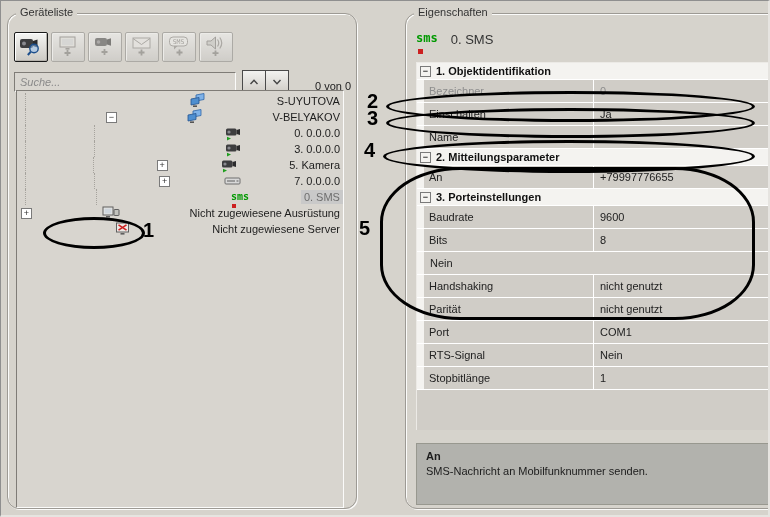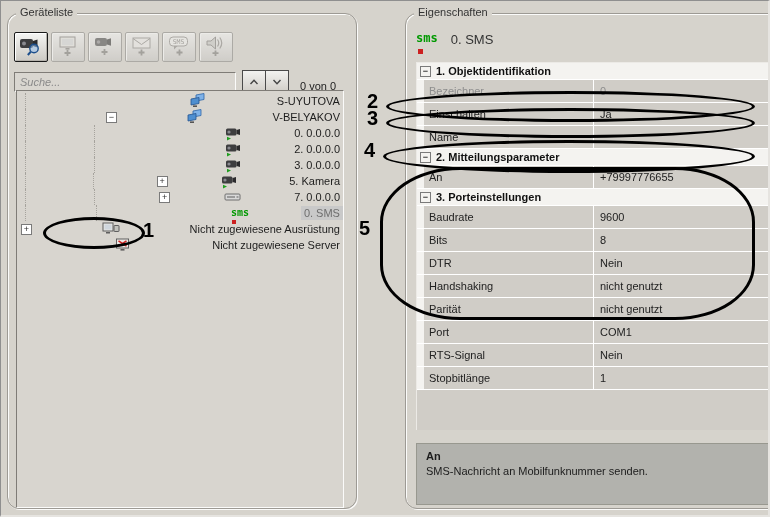--- a/index.html
+++ b/index.html
@@ -26,21 +26,21 @@
   
   .search-row{position:absolute;left:6px;top:56px;display:flex;align-items:flex-end;}
   .search-input{width:222px;height:20px;box-sizing:border-box;background:#d9d6d0;
     border:1px solid;border-color:#7f7c77 #fbfbfa #fbfbfa #7f7c77;padding:0 5px;
     font-family:"Liberation Sans",sans-serif;font-size:11px;color:#333;}
   .search-input::placeholder{font-style:italic;color:#8a8a8a;}
   .nav-btn{width:24px;height:22px;box-sizing:border-box;border:1px solid #4a4a4a;
     background:linear-gradient(#f2f2f0,#d2cfc9);display:flex;align-items:center;justify-content:center;
     padding:0;cursor:pointer;}
   .nav-btn + .nav-btn{margin-left:-1px;}
-  .search-counter{margin-left:11px;color:#222;}
+  .search-counter{margin-left:26px;color:#222;}
 
   
   .treebox{position:absolute;left:8px;top:76px;width:328px;height:418px;box-sizing:border-box;
     background:#d8d5cf;border:1px solid;border-color:#7f7c77 #fbfbfa #fbfbfa #7f7c77;
     padding-top:2px;overflow:hidden;}
   .tree-row{height:16px;display:flex;align-items:center;padding-left:4px;white-space:nowrap;cursor:default;justify-content:space-between;}
   .indent{width:15px;height:100%;flex:none;border-left:1px dotted #a6a39d;margin-left:4px;}
   .expand{width:9px;height:9px;flex:none;box-sizing:content-box;border:1px solid #7a7a7a;background:#fff;
     font-size:9px;line-height:9px;text-align:center;color:#333;margin-right:4px;cursor:pointer;}
   .expand.none{visibility:hidden;}
@@ -208,34 +208,20 @@
           <span class="indent"></span>
           <span class="expand none"></span>
           <span class="tree-icon">
             <svg width="18" height="15" viewBox="0 0 18 15">
               <rect x="2" y="2.5" width="10.5" height="7" rx="1.5" fill="#3d3d3f"></rect>
               <path d="M12.5 4 L16 3 L16 9 L12.5 8 Z" fill="#2b2b2d"></path>
               <circle cx="5" cy="6" r="1.6" fill="#8a8a90"></circle>
               <path d="M3 10.8 L3 14.5 L7 12.6 Z" fill="#1f9e1f"></path>
             </svg>
           </span>
-          <span class="tree-label">2. 0.0.0.0</span>
-        </div>
-        <div class="tree-row">
-          <span class="indent"></span>
-          <span class="indent"></span>
-          <span class="expand none"></span>
-          <span class="tree-icon">
-            <svg width="18" height="15" viewBox="0 0 18 15">
-              <rect x="2" y="2.5" width="10.5" height="7" rx="1.5" fill="#3d3d3f"></rect>
-              <path d="M12.5 4 L16 3 L16 9 L12.5 8 Z" fill="#2b2b2d"></path>
-              <circle cx="5" cy="6" r="1.6" fill="#8a8a90"></circle>
-              <path d="M3 10.8 L3 14.5 L7 12.6 Z" fill="#1f9e1f"></path>
-            </svg>
-          </span>
           <span class="tree-label">3. 0.0.0.0</span>
         </div>
         <div class="tree-row">
           <span class="indent"></span>
           <span class="indent"></span>
           <span class="expand">+</span>
           <span class="tree-icon">
             <svg width="18" height="15" viewBox="0 0 18 15">
               <rect x="2" y="2.5" width="10.5" height="7" rx="1.5" fill="#3d3d3f"></rect>
               <path d="M12.5 4 L16 3 L16 9 L12.5 8 Z" fill="#2b2b2d"></path>
@@ -337,21 +323,20 @@
           <span class="pg-label">Baudrate</span>
           <span class="pg-value">9600</span>
         </div>
         <div class="pg-row">
           <span class="pg-gutter"></span>
           <span class="pg-label">Bits</span>
           <span class="pg-value">8</span>
         </div>
         <div class="pg-row">
           <span class="pg-gutter"></span>
-          <span class="pg-label">DTR</span>
           <span class="pg-value">Nein</span>
         </div>
         <div class="pg-row">
           <span class="pg-gutter"></span>
           <span class="pg-label">Handshaking</span>
           <span class="pg-value">nicht genutzt</span>
         </div>
         <div class="pg-row">
           <span class="pg-gutter"></span>
           <span class="pg-label">Parität</span>

